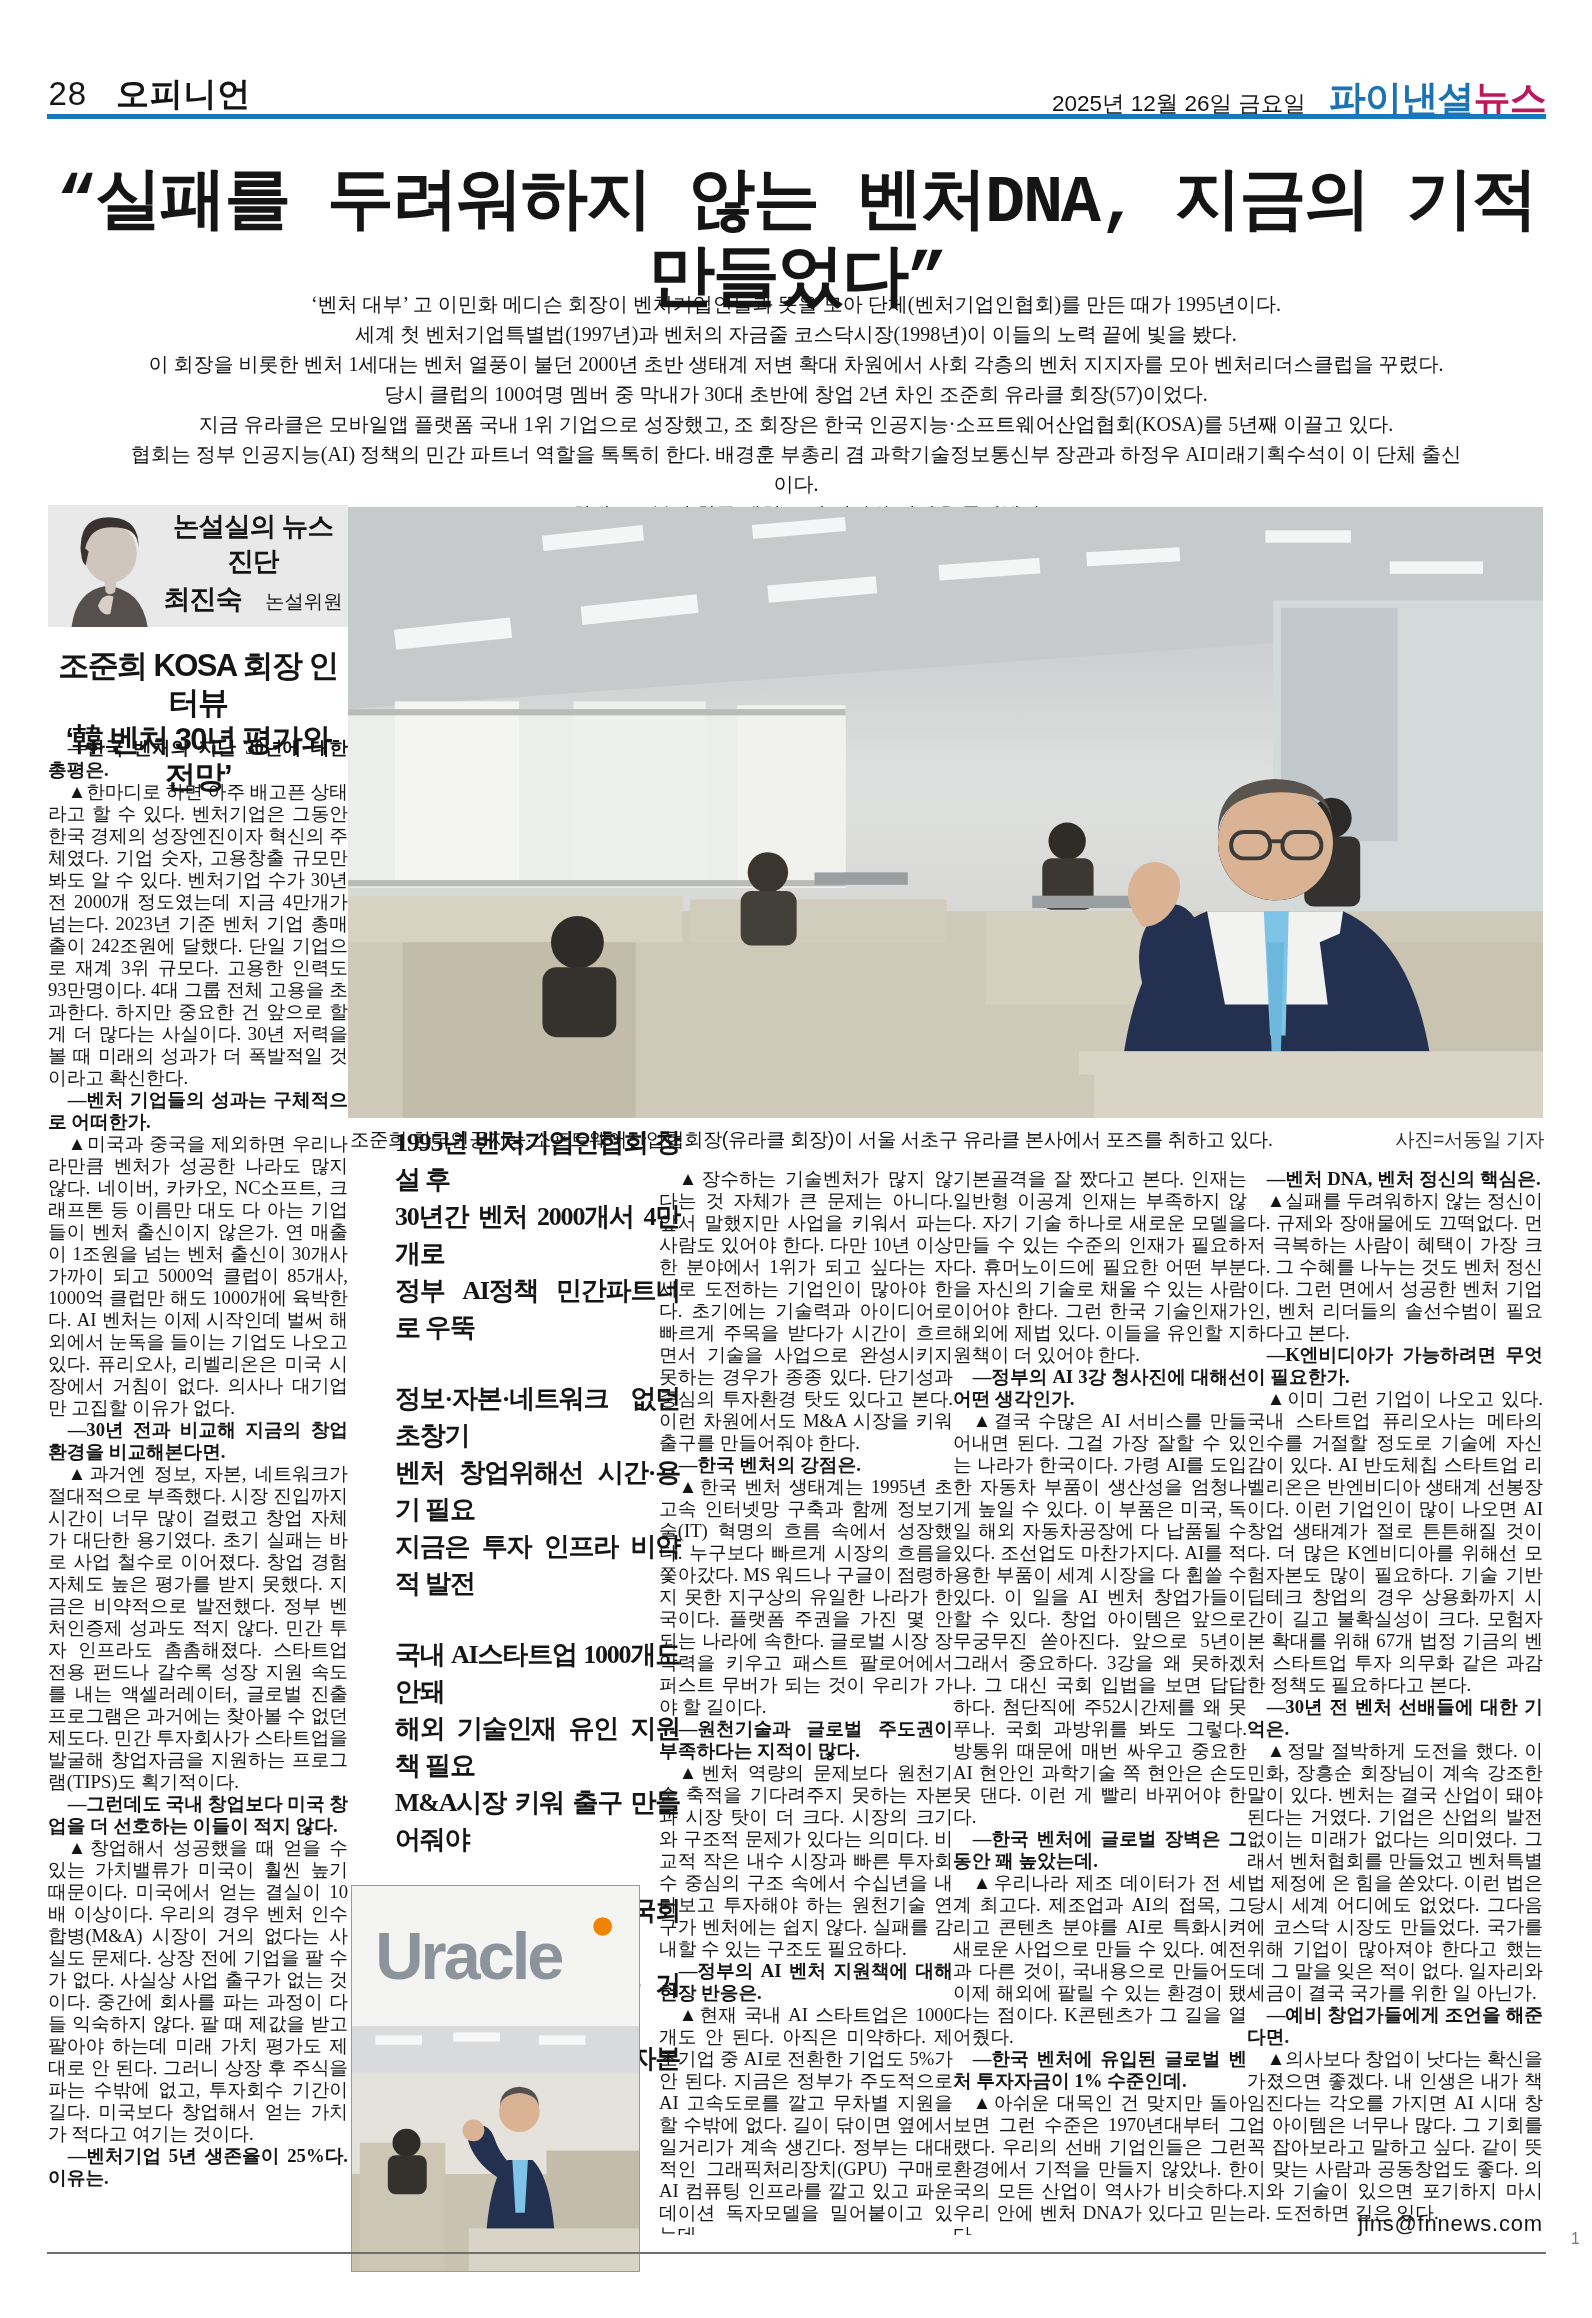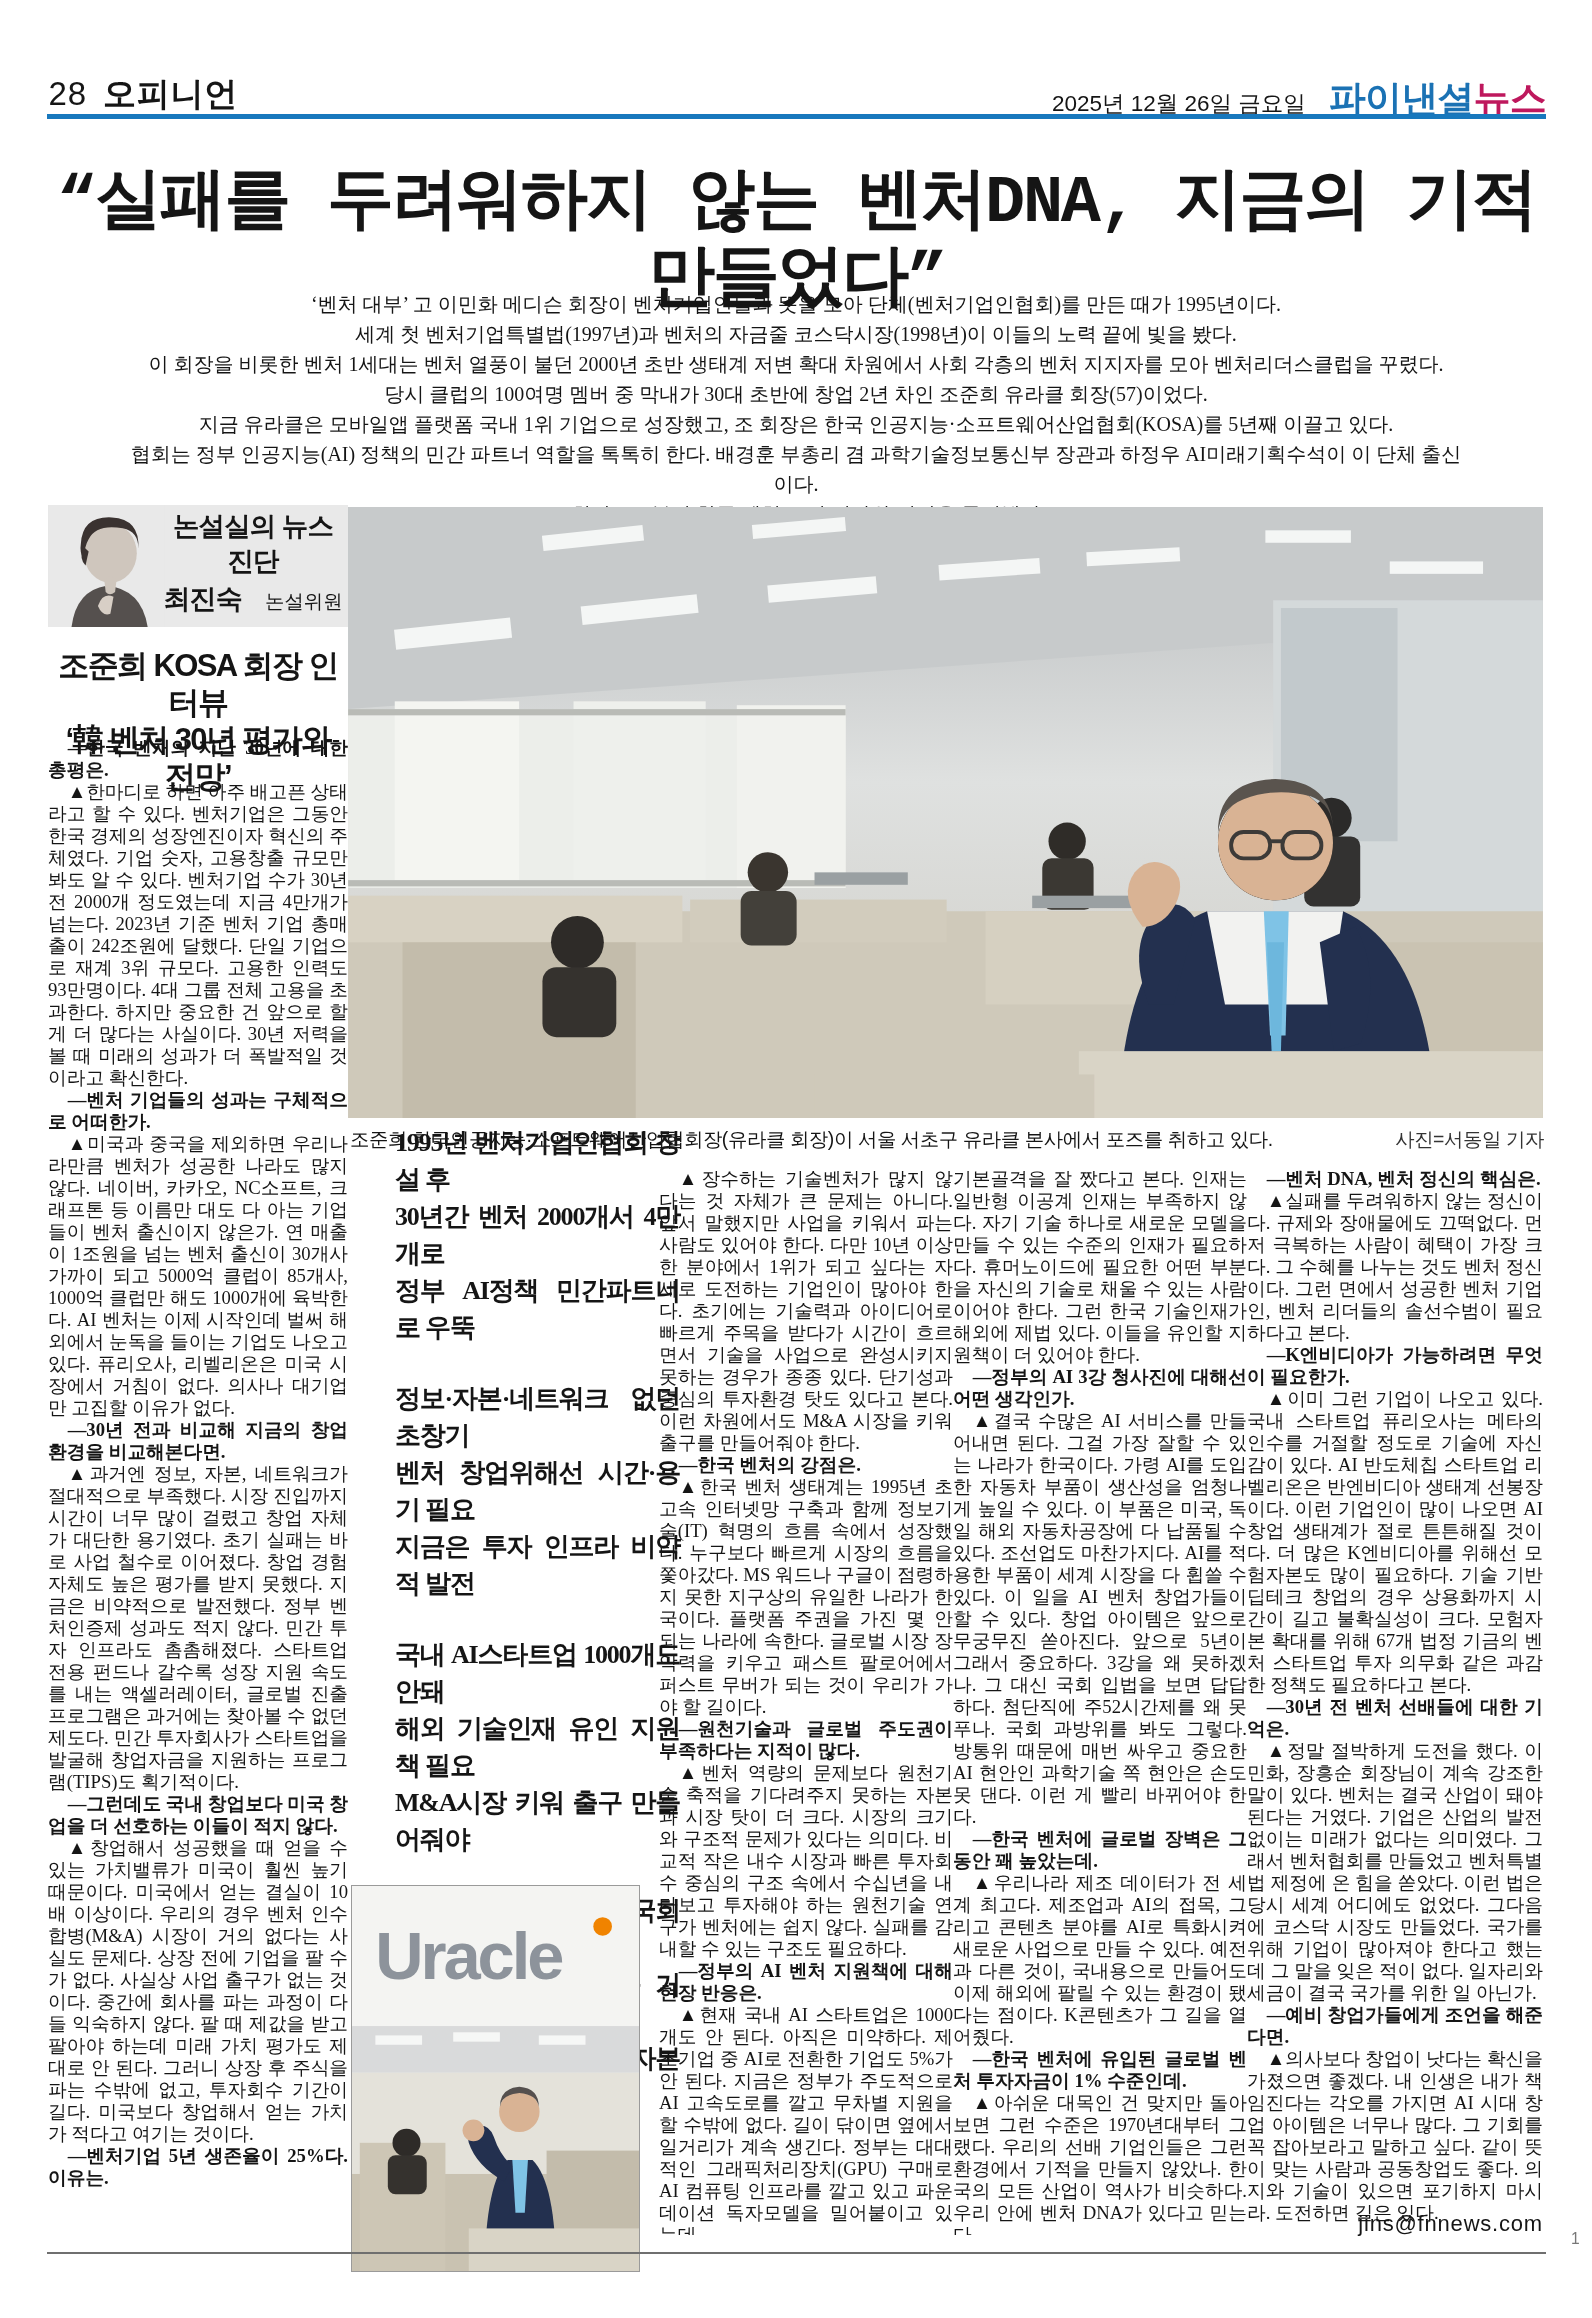--- a/index.html
+++ b/index.html
@@ -3,21 +3,21 @@
 <meta charset="utf-8">
 <style>
   html,body{margin:0;padding:0;background:#fff;}
   #page{position:relative;width:1592px;height:2319px;background:#fff;color:#151515;
         font-family:"Liberation Serif","DejaVu Serif",serif;overflow:hidden;}
 
   
   .hdr{position:absolute;left:47px;top:72px;width:1499px;height:40px;
        font-family:"Liberation Sans","DejaVu Sans",sans-serif;}
   .hdr-left{position:absolute;left:1.6px;top:0;font-size:33px;letter-spacing:0.8px;}
-  .hdr-page{font-weight:400;margin-right:16px;}
+  .hdr-page{font-weight:400;margin-right:29px;}
   .hdr-section{font-weight:700;}
   .hdr-right{position:absolute;right:0;top:1.6px;font-size:22.5px;display:flex;align-items:baseline;gap:23px;}
   .brand{font-size:37px;font-weight:700;letter-spacing:-0.8px;}
   .brand .b1{color:#1b72b4;}
   .brand .b2{color:#be185d;font-weight:600;}
   .blue-rule{position:absolute;left:47px;top:114px;width:1499px;height:5.4px;background:#1878bd;}
 
   
   .headline{position:absolute;left:47px;top:165px;width:1499px;text-align:center;
             font-size:67px;font-weight:700;letter-spacing:-2.3px;line-height:1.15;

